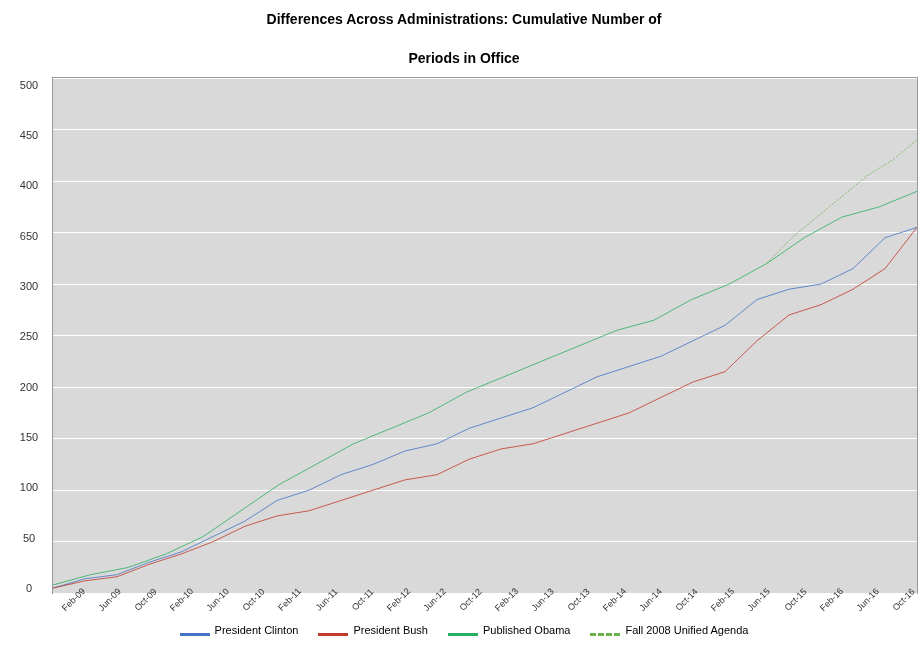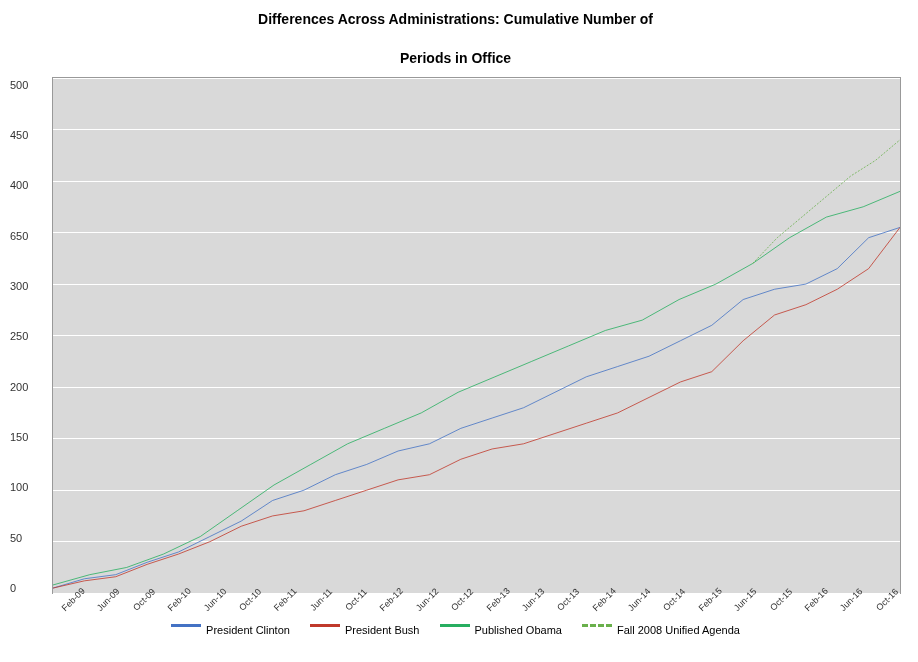--- a/index.html
+++ b/index.html
@@ -6,21 +6,21 @@
     body {
       background: #fff;
       font-family: Arial, sans-serif;
       width: 918px;
       height: 662px;
       overflow: hidden;
     }
     .chart-container {
       width: 918px;
       height: 646px;
-      padding: 10px 17px 10px 10px;
+      padding: 10px 0 10px 10px;
       display: flex;
       flex-direction: column;
       align-items: center;
     }
     .chart-title {
       font-size: 14px;
       font-weight: bold;
       text-align: center;
       line-height: 1.4;
       margin-bottom: 8px;
@@ -30,21 +30,21 @@
       display: flex;
       flex-direction: row;
       width: 100%;
       flex: 1;
     }
     .y-axis {
       width: 42px;
       display: flex;
       flex-direction: column;
       justify-content: space-between;
-      align-items: flex-start;
+      align-items: center;
       padding-right: 4px;
       padding-bottom: 24px;
       padding-top: 2px;
       gap: 28px;
     }
     .y-label {
       font-size: 11px;
       color: #333;
     }
     .chart-right {
@@ -83,21 +83,21 @@
       display: flex;
       flex-direction: row;
       justify-content: center;
       align-items: center;
       gap: 20px;
       margin-top: 6px;
       flex-wrap: wrap;
     }
     .legend-item {
       display: flex;
-      align-items: flex-start;
+      align-items: flex-end;
       gap: 5px;
       font-size: 11px;
     }
     .legend-line {
       width: 30px;
       height: 3px;
     }
     .legend-line-dashed {
       width: 30px;
       height: 0;

